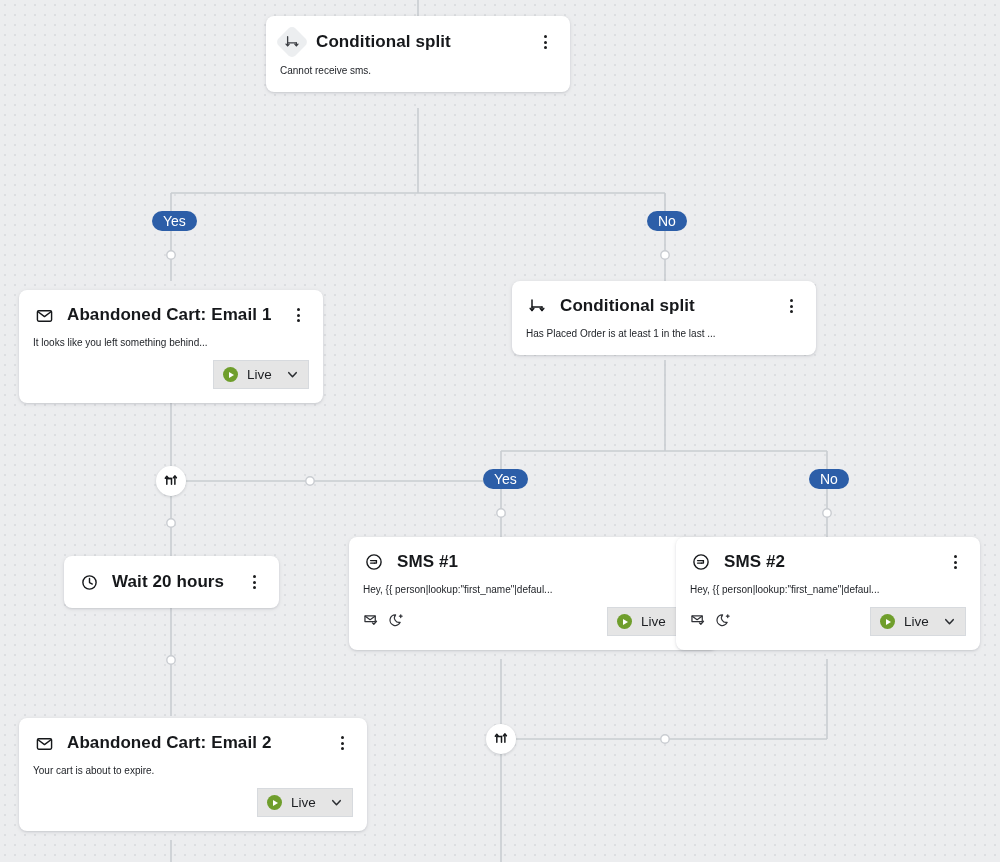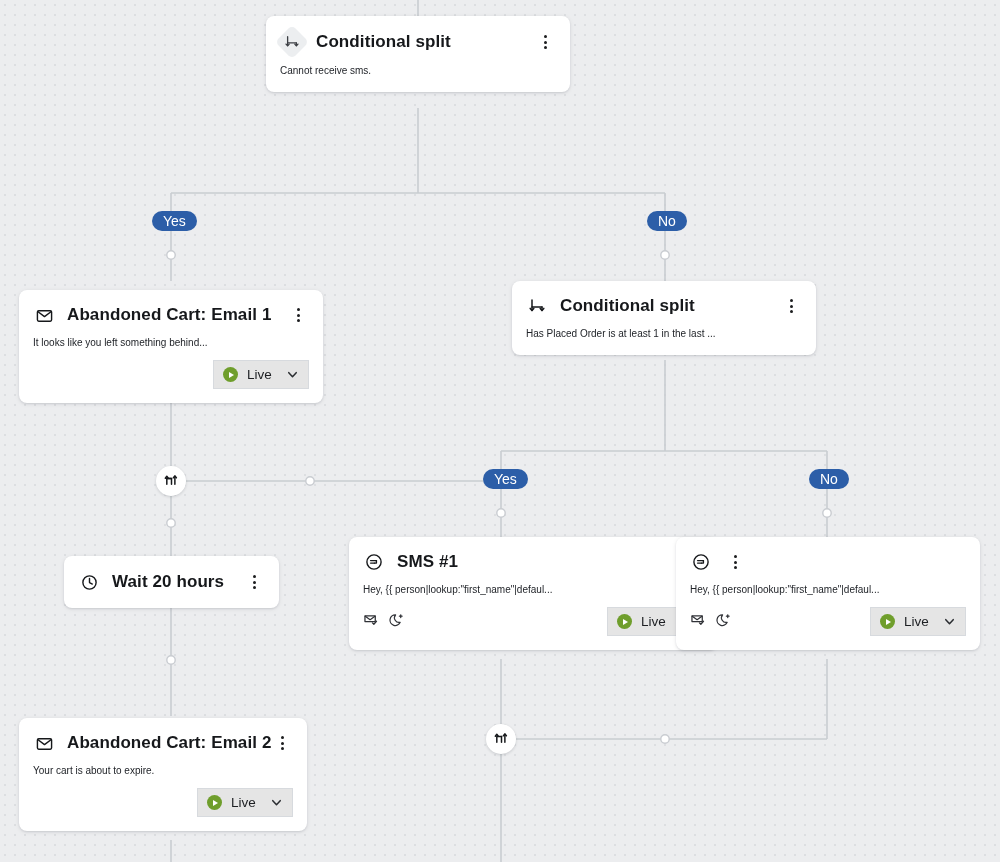--- a/index.html
+++ b/index.html
@@ -344,20 +344,21 @@
   <div class="card" style="left:676px; top:537px; width:304px;">
     <div class="card-head">
       <span class="card-ico">
         <svg width="18" height="18" viewBox="0 0 18 18" fill="none" stroke="#16181b" stroke-width="1.4" stroke-linecap="round" stroke-linejoin="round">
           <circle cx="9" cy="9" r="7.1"></circle>
           <path d="M5.6 7.6 L11.4 7.6"></path>
             <path d="M5.6 10.1 L9.4 10.1"></path>
           <path d="M11.4 7.6 L11.4 10.1 L9.4 10.1"></path>
         </svg>
       </span>
+      <span class="card-title">SMS #2</span>
       <span class="kebab">
           <i></i>
           <i></i>
           <i></i>
         </span>
     </div>
     <div class="card-body">Hey, {{ person|lookup:"first_name"|defaul...</div>
     <div class="card-foot">
       <span class="foot-icons">
         <span>
@@ -392,21 +393,21 @@
       <svg width="15" height="15" viewBox="0 0 16 16" fill="none" stroke="#16181b" stroke-width="1.6" stroke-linecap="round" stroke-linejoin="round">
         <path d="M3 13 L3 7 L8 7"></path>
         <path d="M1.4 6.6 L3 4.6 L4.6 6.6"></path>
         <path d="M11.6 4.6 L11.6 13"></path>
         <path d="M10 6.2 L11.6 4.2 L13.2 6.2"></path>
         <path d="M8 7 L8 13"></path>
       </svg>
     </span>
   </div>
 
-  <div class="card" style="left:19px; top:718px; width:288px;">
+  <div class="card" style="left:19px; top:718px; width:348px;">
     <div class="card-head">
       <span class="card-ico">
         <svg width="17" height="17" viewBox="0 0 18 18" fill="none" stroke="#16181b" stroke-width="1.5" stroke-linejoin="round">
           <rect x="1.5" y="4" width="15" height="11" rx="1.4"></rect>
           <path d="M1.8 4.8 L9 10.2 L16.2 4.8"></path>
         </svg>
       </span>
       <span class="card-title">Abandoned Cart: Email 2</span>
       <span class="kebab">
           <i></i>

